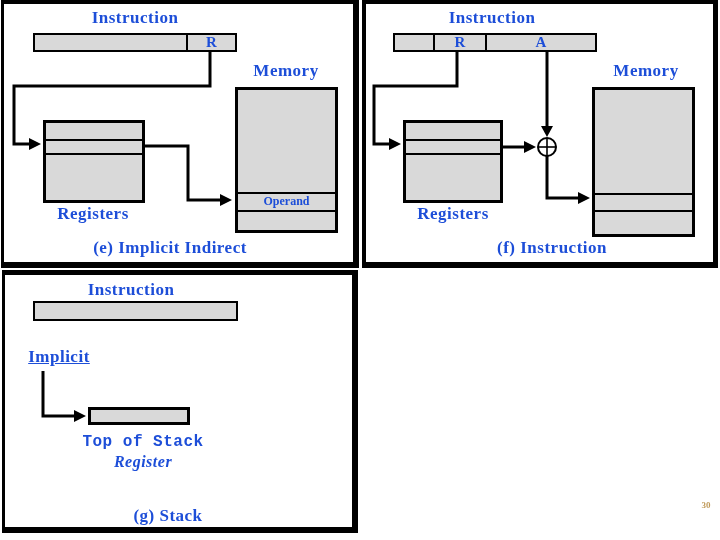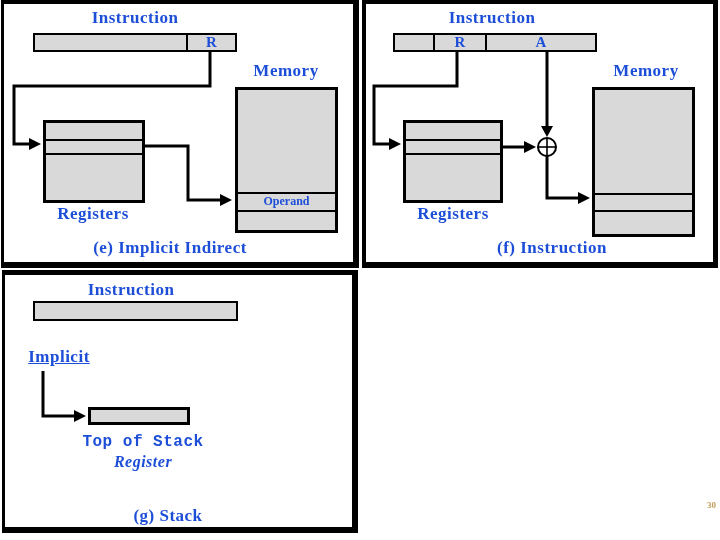--- a/index.html
+++ b/index.html
@@ -10,21 +10,21 @@
   .box{position:absolute;background:#d9d9d9;border:2px solid #000;box-sizing:border-box;}
   .box.thick{border-width:3px;}
   .vdiv{position:absolute;top:0;bottom:0;width:2px;background:#000;}
   .hdiv{position:absolute;left:0;right:0;height:2px;background:#000;}
   .label{position:absolute;font-weight:bold;color:#1d4ed8;text-align:center;white-space:nowrap;
          font-size:17px;line-height:18px;letter-spacing:0.5px;}
   .label.small{font-size:12px;line-height:18px;letter-spacing:0px;border-radius:8px;}
   .label.field{font-size:15px;line-height:17px;letter-spacing:0px;}
   .label.tos{font-size:16px;line-height:19px;}
   #page-num{position:absolute;left:696px;top:500px;width:20px;font-size:9px;line-height:11px;
-            color:#c09a5a;font-weight:bold;text-align:right;}
+            color:#c09a5a;font-weight:bold;text-align:center;}
   svg.overlay{position:absolute;left:0;top:0;pointer-events:none;}
   .cline{fill:none;stroke:#000;stroke-width:3;}
   .ahead{fill:#000;stroke:none;}
 </style>
 </head>
 <body>
 
 <div id="slide">
 
   <div class="panel" style="left:1px;top:0px;width:358px;height:268px;border-width:4px 6px 6px 3px;"></div>

